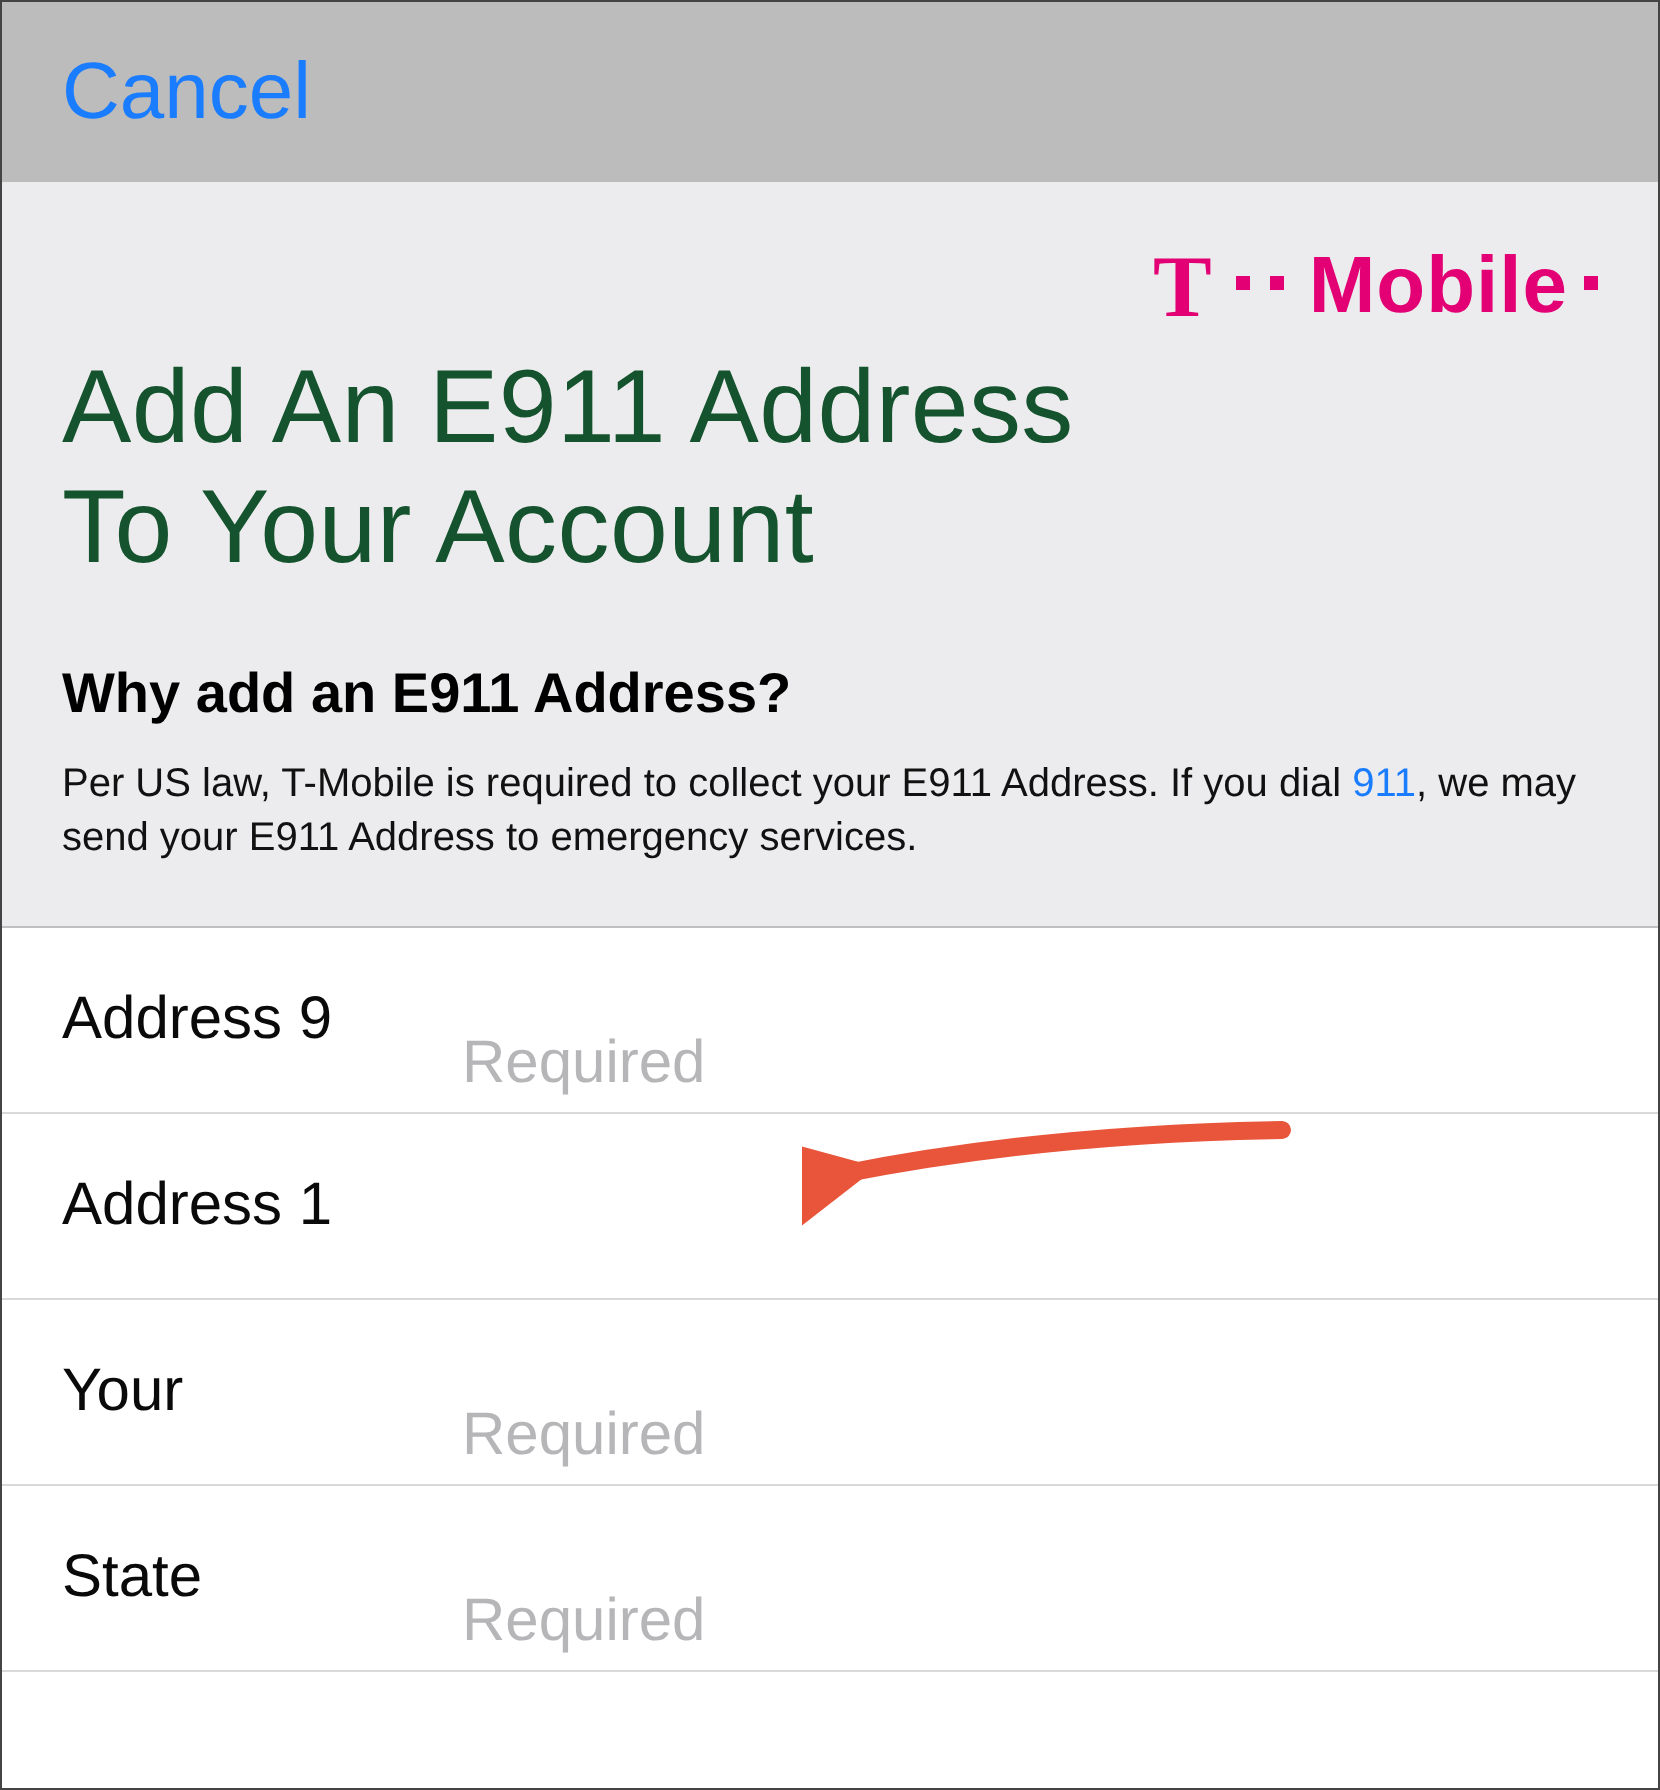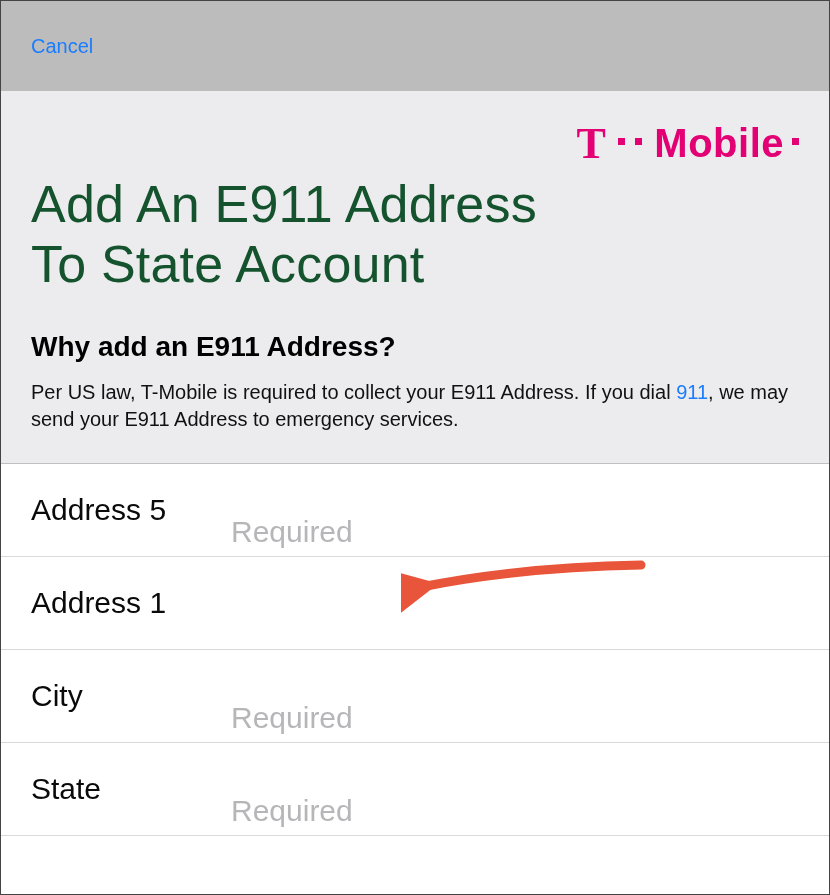--- a/index.html
+++ b/index.html
@@ -13,21 +13,21 @@
     }
     .navbar {
       background: #bcbcbc;
       height: 90px;
       display: flex;
       align-items: center;
       padding: 0 30px;
     }
     .cancel-btn {
       color: #1a7cff;
-      font-size: 20px;
+      font-size: 40px;
       font-weight: 400;
       background: none;
       border: none;
       cursor: pointer;
     }
     .header-panel {
       background: #ececee;
       padding: 24px 30px 30px 30px;
       border-bottom: 1px solid #c0c0c2;
     }
@@ -140,40 +140,40 @@
             <span></span>
             <span></span>
           </span>
         <span class="brand-word">Mobile</span>
         <span class="brand-trail-dot"></span>
       </div>
     </div>
 
     <h1 class="page-title">
       <span>Add An E911 Address</span><br>
-      <span>To State Account</span>
+      <span>To Your Account</span>
     </h1>
 
     <div class="subheading">Why add an E911 Address?</div>
     <p class="description">
       <span>Per US law, T-Mobile is required to collect your E911 Address. If you dial </span><a href="#" class="link">911</a><span>, we may send your E911 Address to emergency services.</span>
     </p>
   </div>
 
   <div class="form-list">
     <div class="form-row">
-      <div class="form-label">Address 5</div>
+      <div class="form-label">Address 9</div>
       <input class="form-input" placeholder="Required" style="">
     </div>
     <div class="form-row">
       <div class="form-label">Address 1</div>
       <input class="form-input" placeholder="" style="">
     </div>
     <div class="form-row">
-      <div class="form-label">City</div>
+      <div class="form-label">Your</div>
       <input class="form-input" placeholder="Required" style="">
     </div>
     <div class="form-row">
       <div class="form-label">State</div>
       <input class="form-input" placeholder="Required" style="">
     </div>
   </div>
 
   <svg class="arrow-annotation" width="260" height="60">
     <defs>

